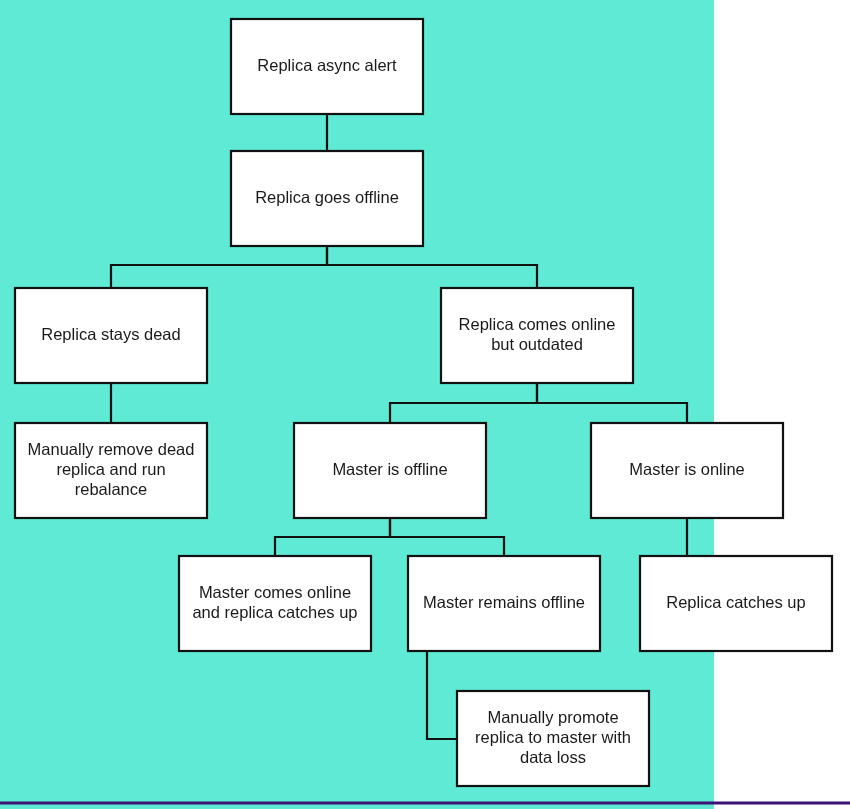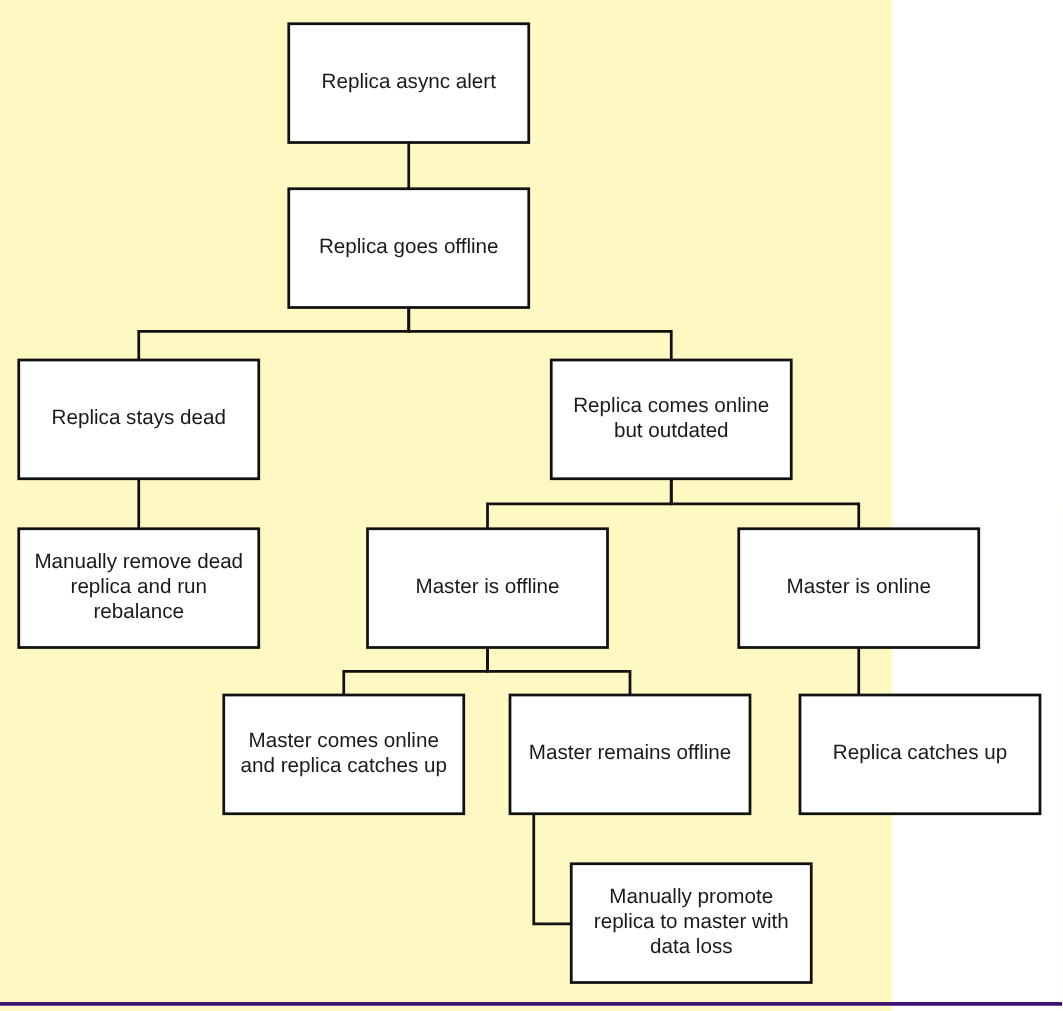--- a/index.html
+++ b/index.html
@@ -11,21 +11,21 @@
   body {
     width: 850px;
     height: 809px;
     overflow: hidden;
     font-family: "Liberation Sans", sans-serif;
   }
   #diagram-root {
     position: relative;
     width: 714px;
     height: 809px;
-    background: #fef9c3;
+    background: #5eead4;
   }
   svg#flowchart {
     display: block;
     width: 850px;
     height: 809px;
   }
   .node-rect {
     fill: #ffffff;
     stroke: #111111;
     stroke-width: 2.2;

